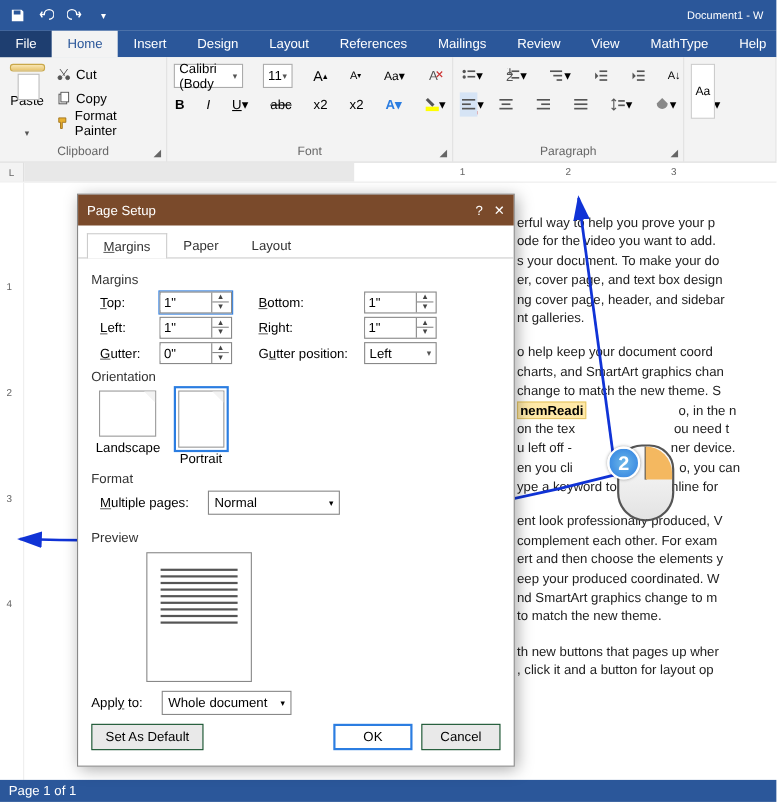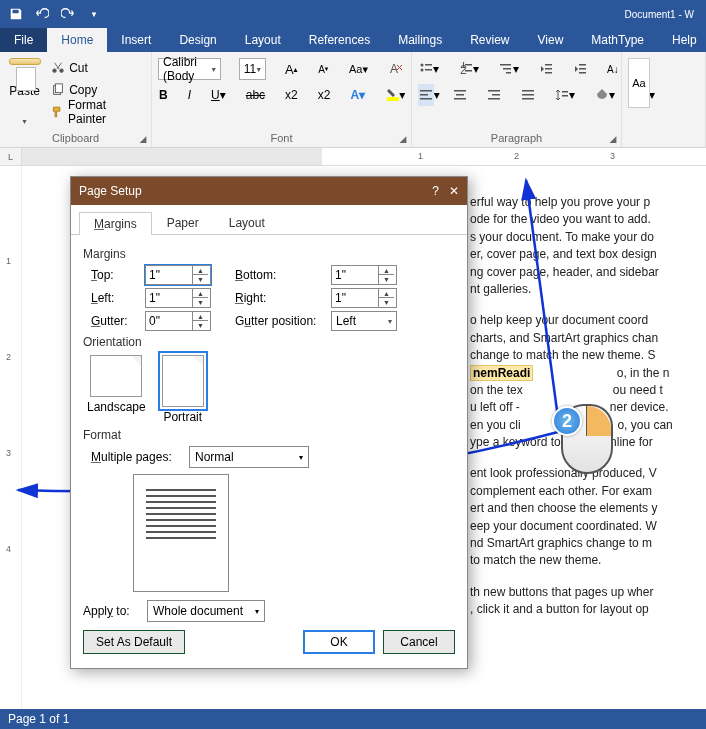--- a/index.html
+++ b/index.html
@@ -312,21 +312,21 @@
 <div class="doc-area">
   <div class="vruler">
     <span class="vt" style="top:90px">1</span>
     <span class="vt" style="top:186px">2</span>
     <span class="vt" style="top:282px">3</span>
     <span class="vt" style="top:378px">4</span>
   </div>
   <div class="page">
     <p><span>erful way to help you prove your p</span><br><span>ode for the video you want to add.</span><br><span>s your document. To make your do</span><br><span>er, cover page, and text box design</span><br><span>ng cover page, header, and sidebar</span><br><span>nt galleries.</span></p>
     <p><span>o help keep your document coord</span><br><span>charts, and SmartArt graphics chan</span><br><span>change to match the new theme. S</span><br><span class="hl">nemReadi</span>&nbsp;&nbsp;&nbsp;&nbsp;&nbsp;&nbsp;&nbsp;&nbsp;&nbsp;&nbsp;&nbsp;&nbsp;&nbsp;&nbsp;&nbsp;&nbsp;&nbsp;&nbsp;&nbsp;&nbsp;&nbsp;&nbsp;&nbsp;&nbsp;&nbsp;<span>o, in the n</span><br><span>on the tex</span>&nbsp;&nbsp;&nbsp;&nbsp;&nbsp;&nbsp;&nbsp;&nbsp;&nbsp;&nbsp;&nbsp;&nbsp;&nbsp;&nbsp;&nbsp;&nbsp;&nbsp;&nbsp;&nbsp;&nbsp;&nbsp;&nbsp;&nbsp;&nbsp;&nbsp;&nbsp;&nbsp;<span>ou need t</span><br><span>u left off -</span>&nbsp;&nbsp;&nbsp;&nbsp;&nbsp;&nbsp;&nbsp;&nbsp;&nbsp;&nbsp;&nbsp;&nbsp;&nbsp;&nbsp;&nbsp;&nbsp;&nbsp;&nbsp;&nbsp;&nbsp;&nbsp;&nbsp;&nbsp;&nbsp;&nbsp;&nbsp;&nbsp;<span>ner device.</span><br><span>en you cli</span>&nbsp;&nbsp;&nbsp;&nbsp;&nbsp;&nbsp;&nbsp;&nbsp;&nbsp;&nbsp;&nbsp;&nbsp;&nbsp;&nbsp;&nbsp;&nbsp;&nbsp;&nbsp;&nbsp;&nbsp;&nbsp;&nbsp;&nbsp;&nbsp;&nbsp;&nbsp;&nbsp;&nbsp;&nbsp;<span>o, you can</span><br><span>ype a keyword to search online for</span></p>
-    <p><span>ent look professionally produced, V</span><br><span>complement each other. For exam</span><br><span>ert and then choose the elements y</span><br><span>eep your document coordinated. W</span><br><span>nd SmartArt graphics change to m</span><br><span> to match the new theme.</span></p>
+    <p><span>ent look professionally produced, V</span><br><span>complement each other. For exam</span><br><span>ert and then choose the elements y</span><br><span>eep your produced coordinated. W</span><br><span>nd SmartArt graphics change to m</span><br><span> to match the new theme.</span></p>
     <p><span>th new buttons that pages up wher</span><br><span>, click it and a button for layout op</span></p>
   </div>
 </div>
 
 <div class="dialog">
   <div class="dlg-title">
     <span>Page Setup</span>
     <div class="sp">
       <span>?</span>
       <span>✕</span>
@@ -407,20 +407,21 @@
 
     <div class="fs-label">Format</div>
     <div class="mrow" style="padding-left:8px">
       <span style="width:92px"><u class="acc">M</u>ultiple pages:</span>
       <div class="combo2" style="width:120px">
           <span>Normal</span>
           <span class="dd">▾</span>
         </div>
     </div>
 
+    <div class="fs-label" style="margin-top:14px">Preview</div>
     <div class="preview-box">
       <div></div>
         <div></div>
         <div></div>
         <div></div>
         <div></div>
         <div></div>
         <div></div>
         <div></div>
         <div></div>

